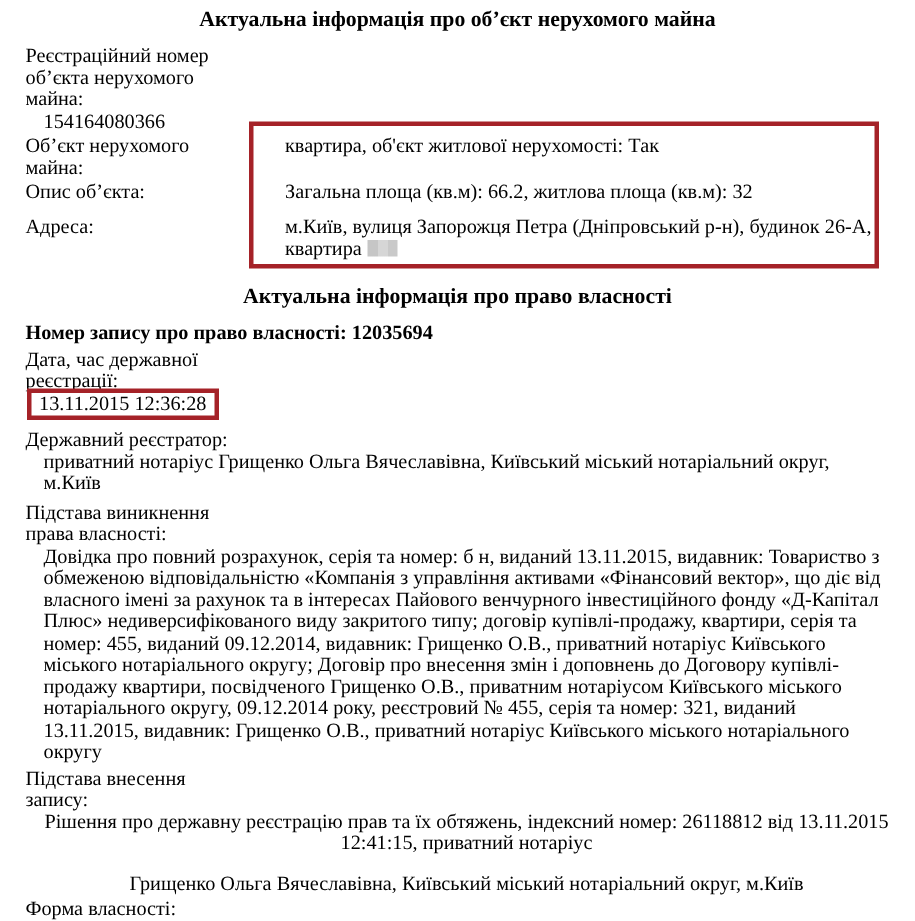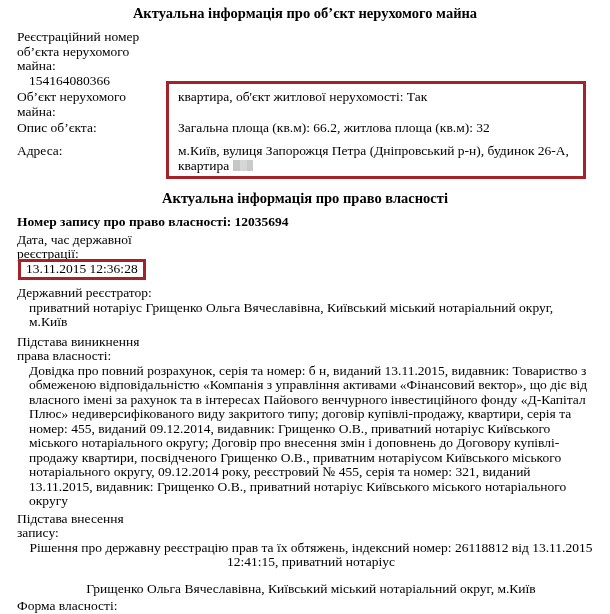--- a/index.html
+++ b/index.html
@@ -18,21 +18,21 @@
   .record-heading{font-weight:bold;margin:0 0 3px 0;line-height:14.5px;}
   .row{display:flex;margin-bottom:3px;flex-direction:column;}
   .row .label{width:149px;flex:none;padding-right:8px;box-sizing:border-box;}
   .row .value{flex:1;}
   .row.mb2{margin-bottom:2px;}
   .row.mb5{margin-bottom:5px;}
   .row.mb4{margin-bottom:4px;}
   
   .bgroup{display:grid;grid-template-columns:149px 1fr;position:relative;margin-bottom:18px;}
   .bgroup .g-label{grid-column:1;padding-right:8px;box-sizing:border-box;}
-  .bgroup .g-value{grid-column:2;padding-left:12px;padding-right:10px;box-sizing:border-box;}
+  .bgroup .g-value{grid-column:2;padding-left:24px;padding-right:10px;box-sizing:border-box;}
   .bgroup .la{grid-row:1;margin-bottom:2px;}
   .bgroup .va{grid-row:1;padding-bottom:2px;}
   .bgroup .lb{grid-row:2;}
   .bgroup .vb{grid-row:2;padding-bottom:8.5px;}
   .bgroup .lc{grid-row:3;}
   .bgroup .vc{grid-row:3;}
   .box-outline{
     grid-column:2;grid-row:1/4;
     border:3px solid var(--hl);
     margin:-9px 7px -6px 0;

